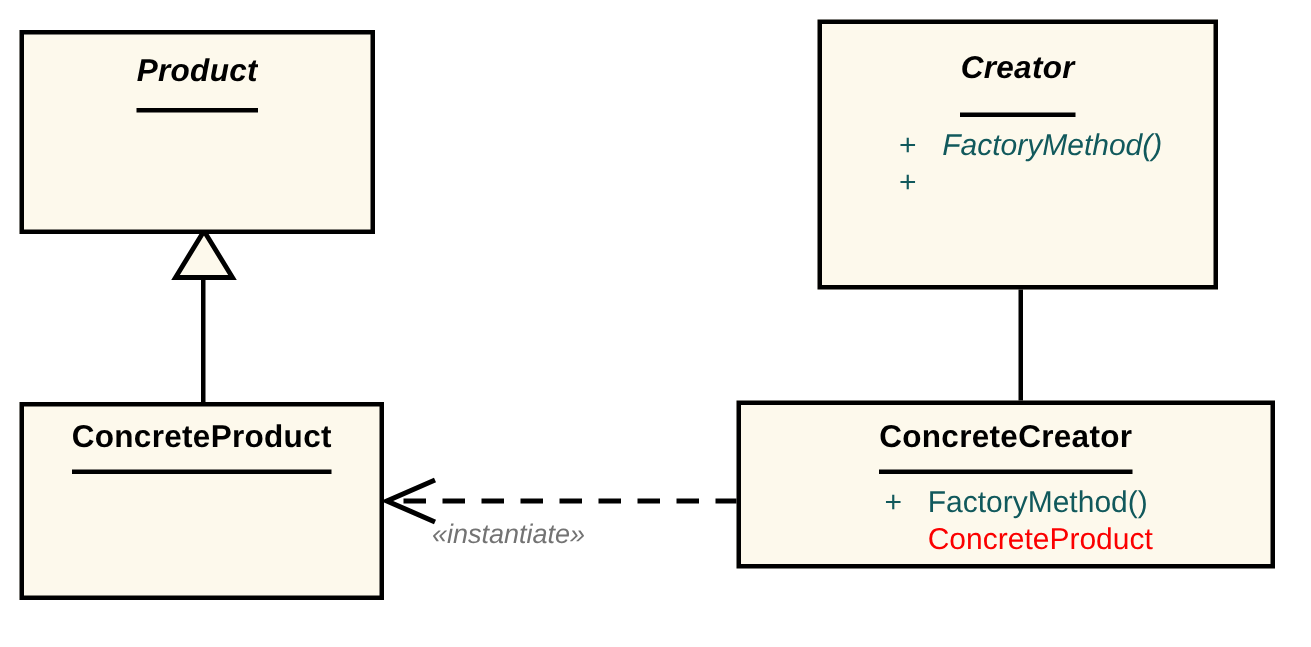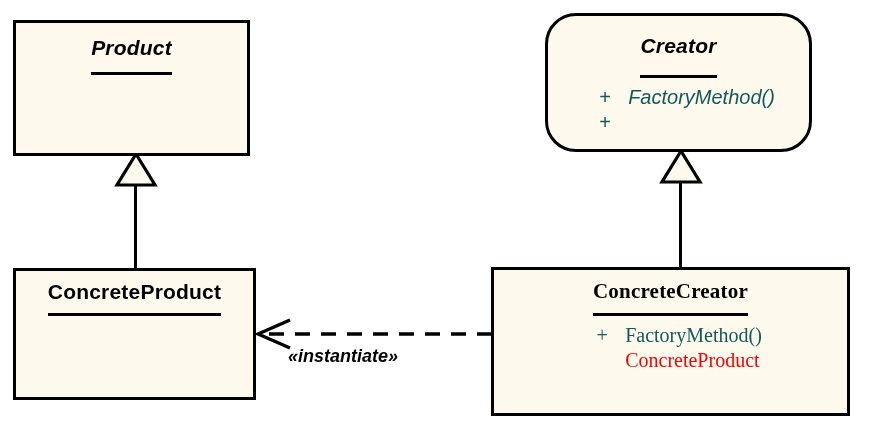--- a/index.html
+++ b/index.html
@@ -105,24 +105,23 @@
   .dep-svg {
     position: absolute;
     z-index: 2;
     overflow: visible;
   }
 
   .dep-label {
     position: absolute;
     font-size: 18px;
     font-style: italic;
-    color: #000000;
+    color: #737373;
     white-space: nowrap;
     z-index: 4;
-    font-weight: bold;
   }
 </style>
 </head>
 <body>
 
 <div id="diagram">
 
   <div class="conn-line conn-vert" style="left:134px; top:170px; width:3px; height:100px;"></div>
   <svg class="tri-inherit" style="left:114px; top:152px;" width="44" height="36" viewBox="0 0 44 36">
     <polygon points="22,2 41,33 3,33" fill="#fdf9ec" stroke="#000000" stroke-width="3.2" stroke-linejoin="miter"></polygon>
@@ -137,39 +136,39 @@
     <line x1="242" y1="18" x2="18" y2="18" stroke="#000000" stroke-width="3.4" stroke-dasharray="15 11"></line>
     <polyline points="40,4 8,18 40,32" fill="none" stroke="#000000" stroke-width="3.4" stroke-linecap="butt" stroke-linejoin="miter"></polyline>
   </svg>
   <div class="dep-label" style="left:288px; top:346px;">«instantiate»</div>
 
   <div class="uml-class" style="left:13px; top:20px; width:237px; height:136px;">
     <div class="uml-title abstract" style="height:52px;">Product</div>
     <div class="uml-body empty"></div>
   </div>
 
-  <div class="uml-class" style="left:545px; top:13px; width:267px; height:139px;border-radius:31px;">
+  <div class="uml-class" style="left:545px; top:13px; width:267px; height:180px;">
     <div class="uml-title abstract" style="height:62px;">Creator</div>
     <div class="uml-body">
       <div class="member-row">
         <span class="member-vis">+</span>
         <span class="member-name abstract">FactoryMethod()</span>
       </div>
       <div class="member-row">
         <span class="member-vis">+</span>
       </div>
     </div>
   </div>
 
   <div class="uml-class" style="left:13px; top:268px; width:243px; height:132px;">
     <div class="uml-title" style="height:45px;">ConcreteProduct</div>
     <div class="uml-body empty"></div>
   </div>
 
-  <div class="uml-class" style="left:491px; top:267px; width:359px; height:149px;font-family:Liberation Serif, serif;">
+  <div class="uml-class" style="left:491px; top:267px; width:359px; height:112px;">
     <div class="uml-title" style="height:46px;">ConcreteCreator</div>
     <div class="uml-body">
       <div class="member-row">
         <span class="member-vis">+</span>
         <span class="member-name">FactoryMethod()</span>
       </div>
       <div class="member-row">
         <span class="member-vis blank"></span>
         <span class="member-name code">ConcreteProduct</span>
       </div>

